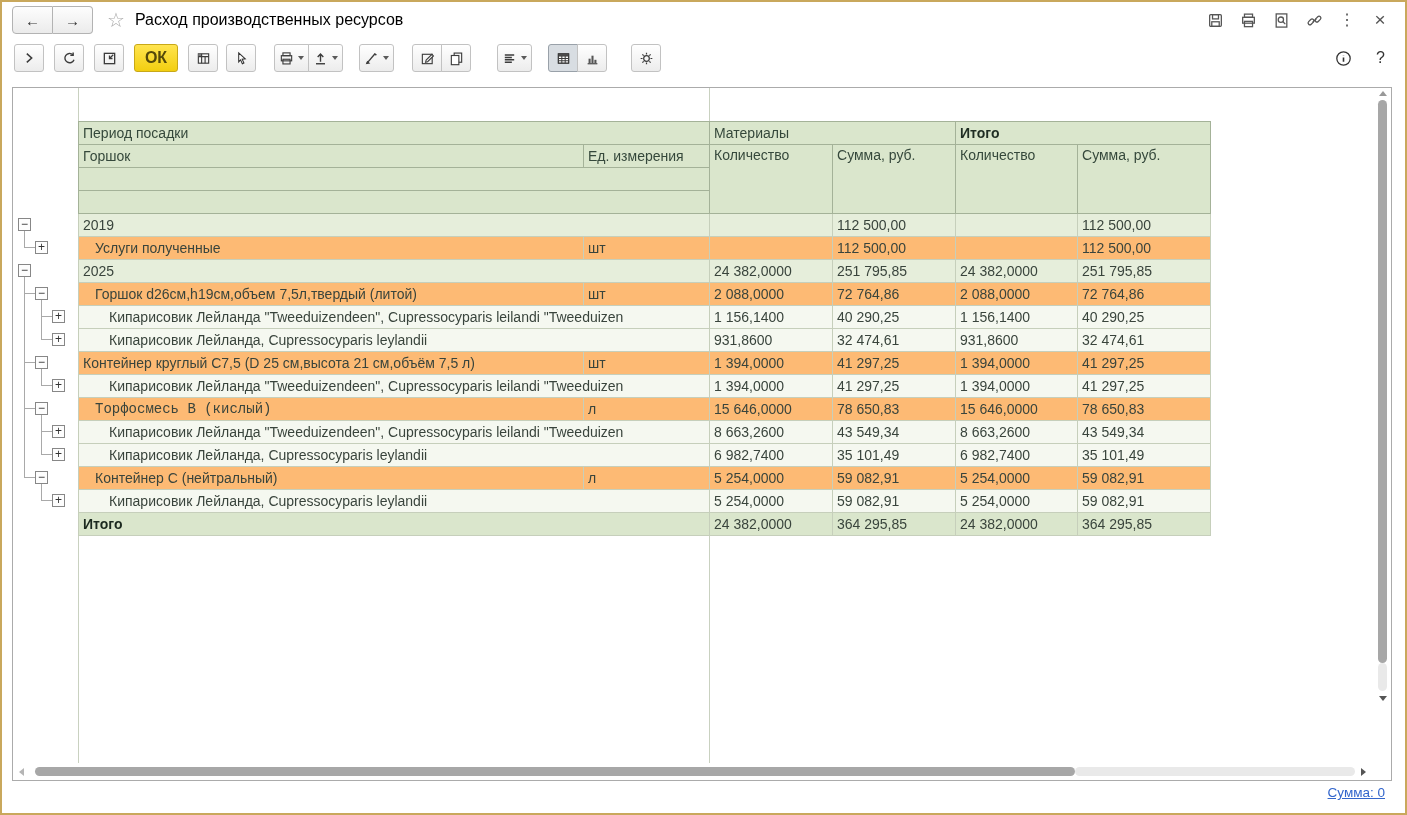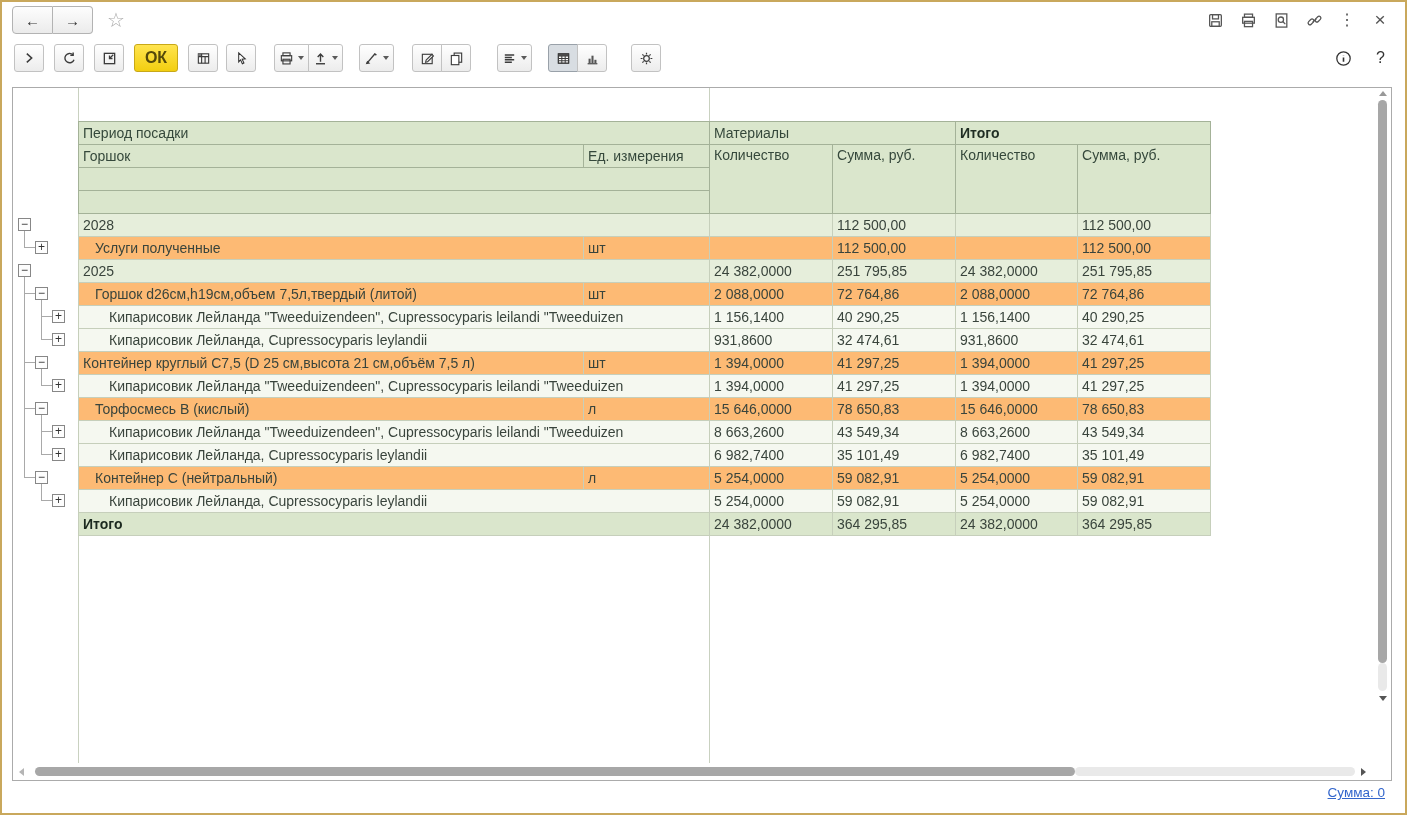--- a/index.html
+++ b/index.html
@@ -85,20 +85,21 @@
   <div class="titlebar">
     <div class="navgrp">
       <div class="navbtn first">
           <span>←</span>
         </div>
       <div class="navbtn last">
           <span>→</span>
         </div>
     </div>
     <span class="star">☆</span>
+    <span class="wtitle">Расход производственных ресурсов</span>
     <div class="topicons">
       <span class="ticon">
         <svg class="ic" width="17" height="17" viewBox="0 0 16 16" fill="none" stroke="#555" stroke-width="1.2">
             <rect x="2.5" y="2.5" width="11" height="11" rx="1"></rect>
             <rect x="5.2" y="2.5" width="5.6" height="4"></rect>
             <rect x="4.5" y="9.2" width="7" height="4.3"></rect>
           </svg>
       </span>
       <span class="ticon">
         <svg class="ic" width="17" height="17" viewBox="0 0 16 16" fill="none" stroke="#555" stroke-width="1.2">
@@ -274,21 +275,21 @@
           </tr>
           <tr>
             <td class="hd" colspan="2"></td>
           </tr>
           <tr>
             <td class="hd" colspan="2"></td>
           </tr>
         </thead>
         <tbody id="rows-body">
             <tr>
-              <td class="c-label lvl1" colspan="2" style="padding-left: 4px;">2028</td>
+              <td class="c-label lvl1" colspan="2" style="padding-left: 4px;">2019</td>
               <td class="c-num lvl1"></td>
               <td class="c-num lvl1">112 500,00</td>
               <td class="c-num lvl1"></td>
               <td class="c-num lvl1">112 500,00</td>
             </tr>
             <tr>
               <td class="c-label lvl2" style="padding-left: 16px;">Услуги полученные</td>
               <td class="c-unit lvl2">шт</td>
               <td class="c-num lvl2"></td>
               <td class="c-num lvl2">112 500,00</td>
@@ -333,21 +334,21 @@
               <td class="c-num lvl2">41 297,25</td>
             </tr>
             <tr>
               <td class="c-label lvl3" colspan="2" style="padding-left: 30px;">Кипарисовик Лейланда "Tweeduizendeen", Cupressocyparis leilandi "Tweeduizen</td>
               <td class="c-num lvl3">1 394,0000</td>
               <td class="c-num lvl3">41 297,25</td>
               <td class="c-num lvl3">1 394,0000</td>
               <td class="c-num lvl3">41 297,25</td>
             </tr>
             <tr>
-              <td class="c-label lvl2" style="padding-left: 16px;">Торфосмесь B (кислый)</td>
+              <td class="c-label lvl2" style="padding-left: 16px; font-family: Liberation Mono, monospace;">Торфосмесь B (кислый)</td>
               <td class="c-unit lvl2">л</td>
               <td class="c-num lvl2">15 646,0000</td>
               <td class="c-num lvl2">78 650,83</td>
               <td class="c-num lvl2">15 646,0000</td>
               <td class="c-num lvl2">78 650,83</td>
             </tr>
             <tr>
               <td class="c-label lvl3" colspan="2" style="padding-left: 30px;">Кипарисовик Лейланда "Tweeduizendeen", Cupressocyparis leilandi "Tweeduizen</td>
               <td class="c-num lvl3">8 663,2600</td>
               <td class="c-num lvl3">43 549,34</td>

